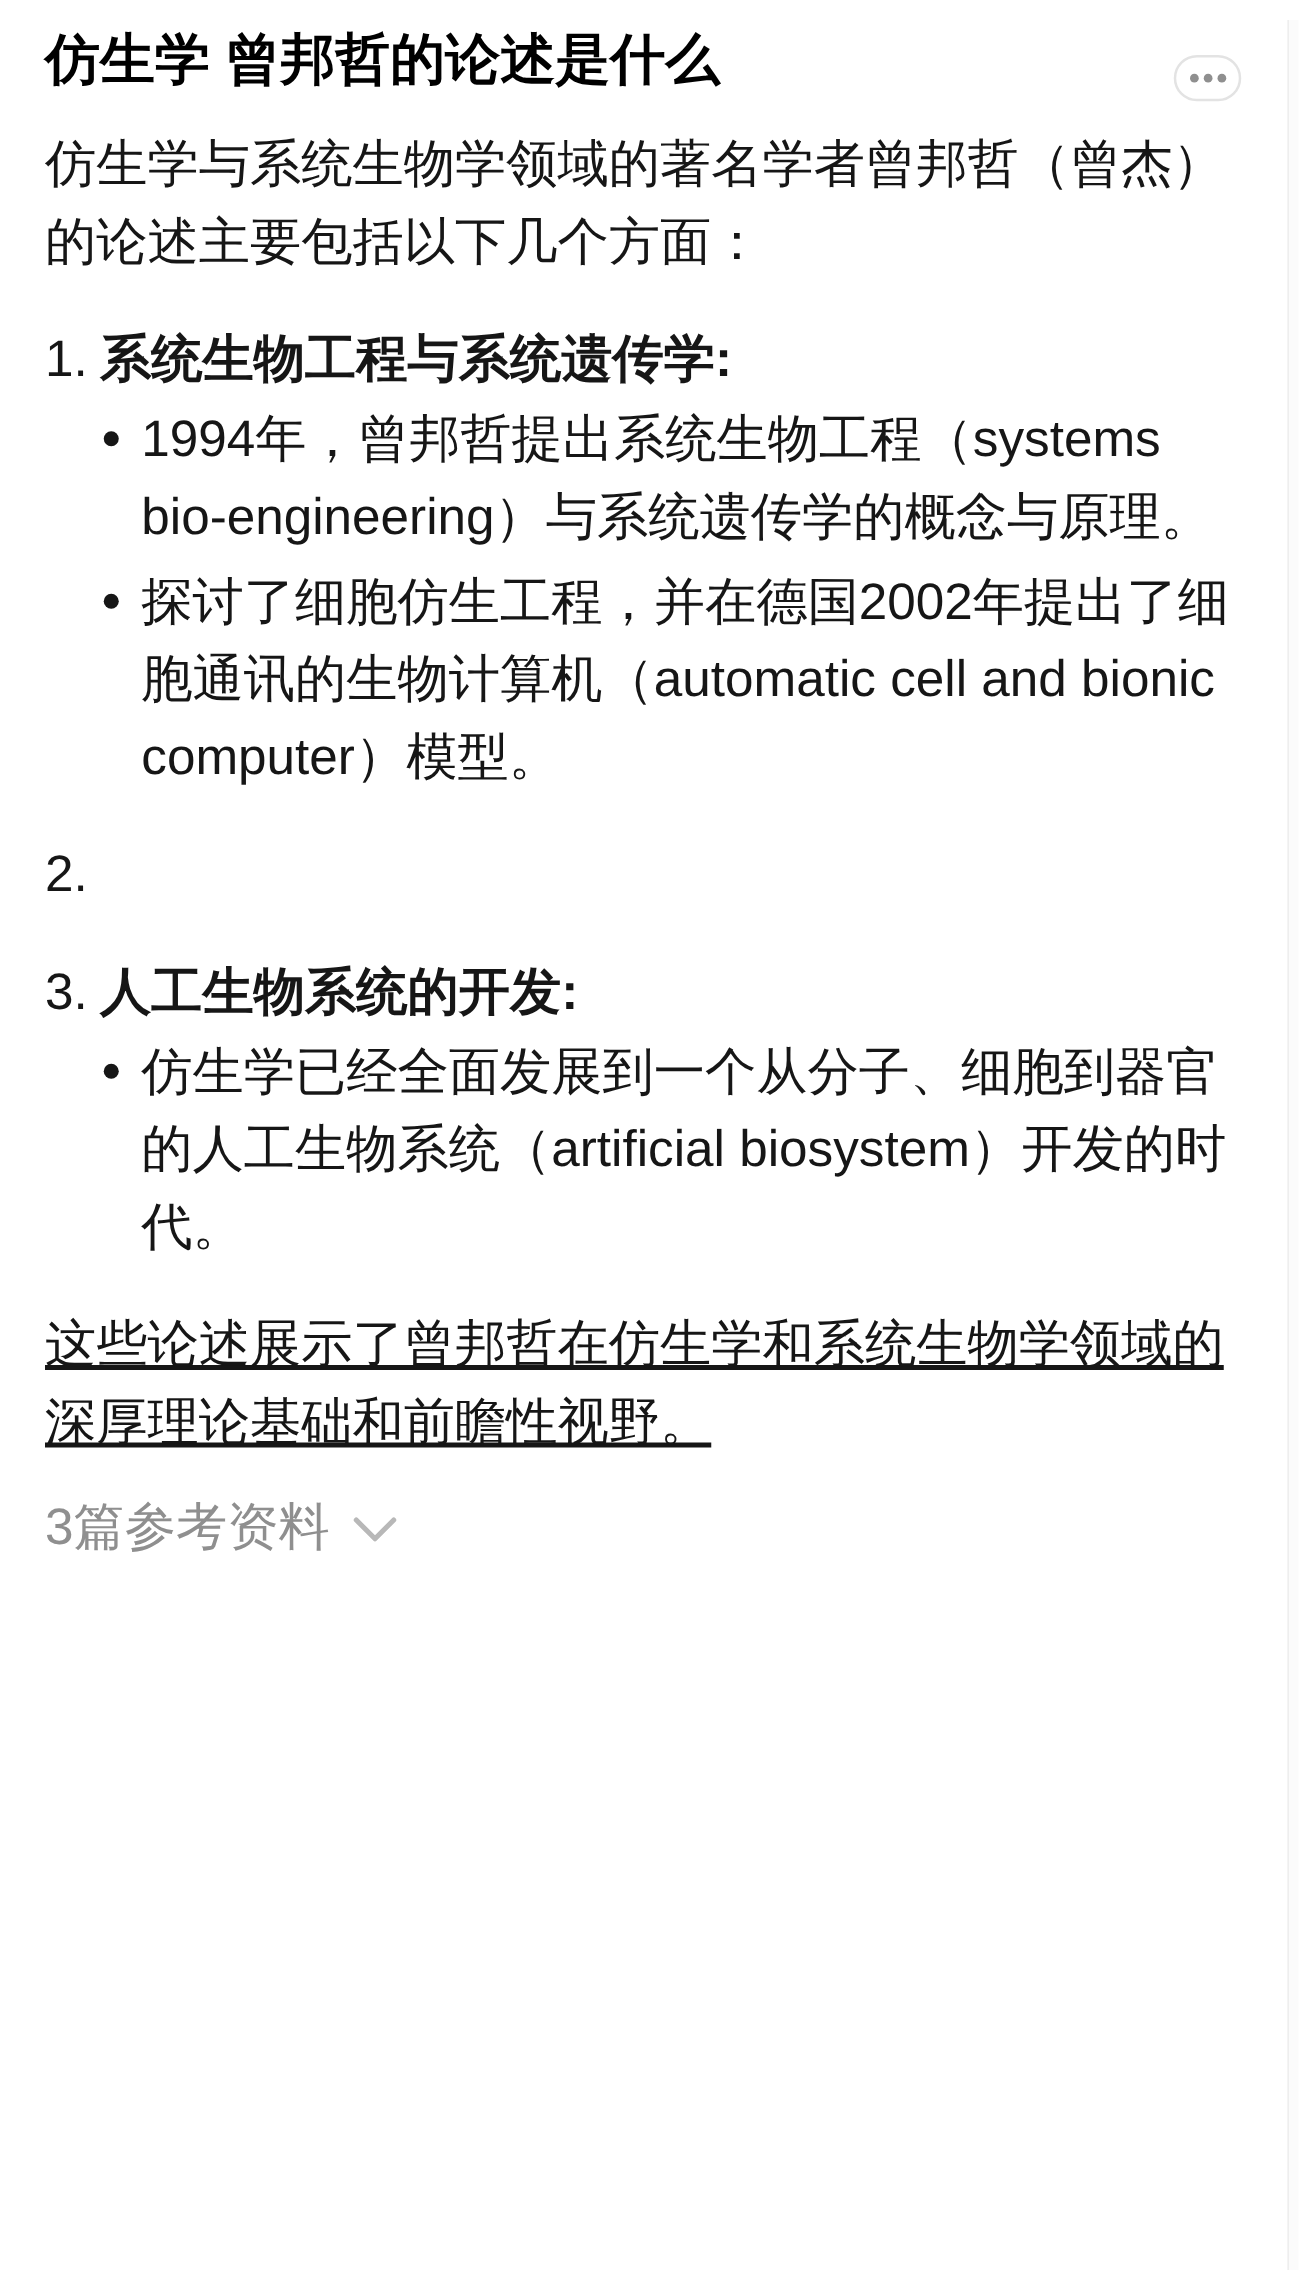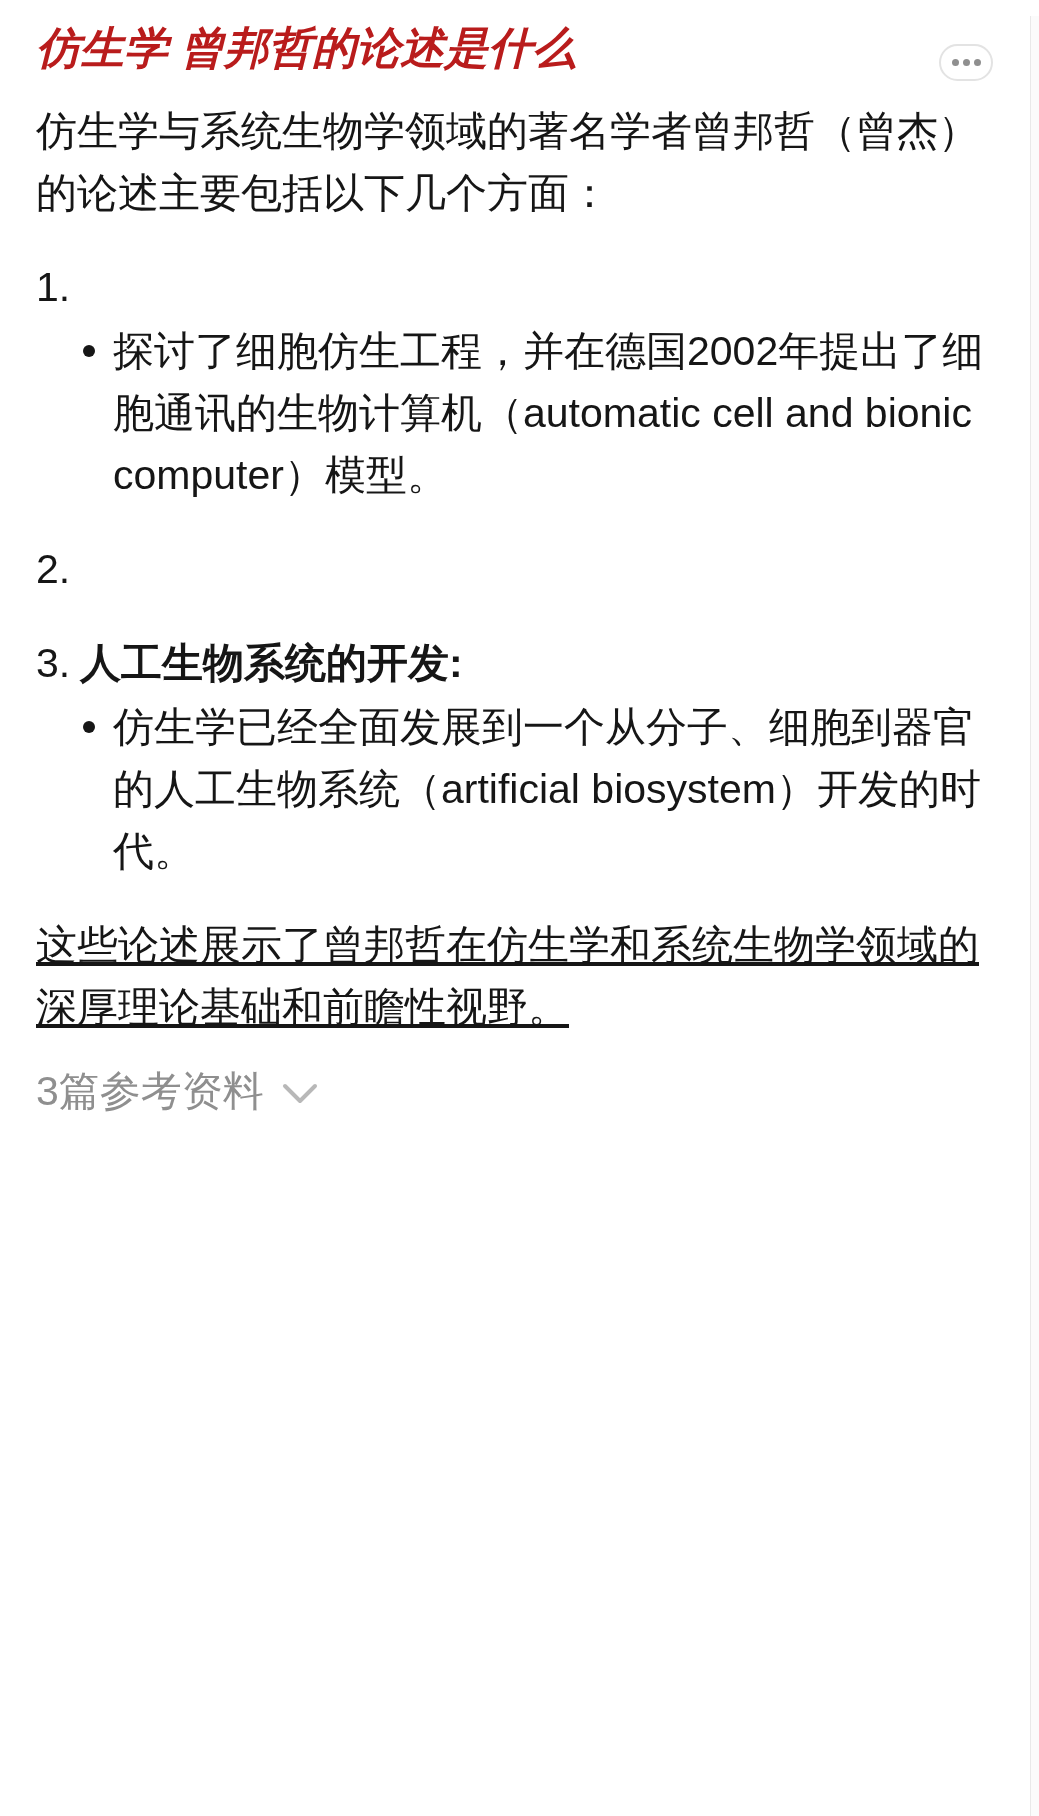--- a/index.html
+++ b/index.html
@@ -30,22 +30,21 @@
     position: absolute; top: 0; right: 8px;
     width: 1px; height: 100%;
     background: #e9e9e9;
   }
   .answer-title {
     margin: 16px 0 0 0;
     padding-right: 120px;
     font-size: 44px;
     line-height: 64px;
     font-weight: 700;
-    color: #b91c1c;
-    font-style: italic;
+    color: #000000;
   }
   .more-btn {
     position: absolute;
     top: 28px; right: 46px;
     width: 54px; height: 37px;
     box-sizing: border-box;
     background: #ffffff;
     border: 2px solid #e3e3e3;
     border-radius: 19px;
     display: flex; align-items: center; justify-content: center;
@@ -64,21 +63,21 @@
   .sec-title { font-weight: 700; }
   ul.bullets {
     list-style: none;
     margin: 2px 0 0 0;
     padding: 0;
   }
   ul.bullets li {
     position: relative;
     padding-left: 77px;
   }
-  ul.bullets li + li { margin-top: 6px; font-weight: bold; }
+  ul.bullets li + li { margin-top: 6px; }
   ul.bullets li::before {
     content: "";
     position: absolute;
     left: 47px; top: 25px;
     width: 12px; height: 12px;
     border-radius: 50%;
     background: #161616;
   }
   .outro { margin: 32px 0 0 0; text-decoration: underline; }
   .refs {
@@ -107,22 +106,24 @@
       <span class="dot"></span>
       <span class="dot"></span>
     </span>
   </button>
 
   <p class="intro">仿生学与系统生物学领域的著名学者曾邦哲（曾杰）的论述主要包括以下几个方面：</p>
 
   <section>
     <div class="sec-head">
       <span class="sec-num">1.</span>
+      <span class="sec-title">系统生物工程与系统遗传学:</span>
     </div>
     <ul class="bullets">
+      <li>1994年，曾邦哲提出系统生物工程（systems bio-engineering）与系统遗传学的概念与原理。</li>
       <li>探讨了细胞仿生工程，并在德国2002年提出了细胞通讯的生物计算机（automatic cell and bionic computer）模型。</li>
     </ul>
   </section>
 
   <section>
     <div class="sec-head">
       <span class="sec-num">2.</span>
     </div>
   </section>
 

